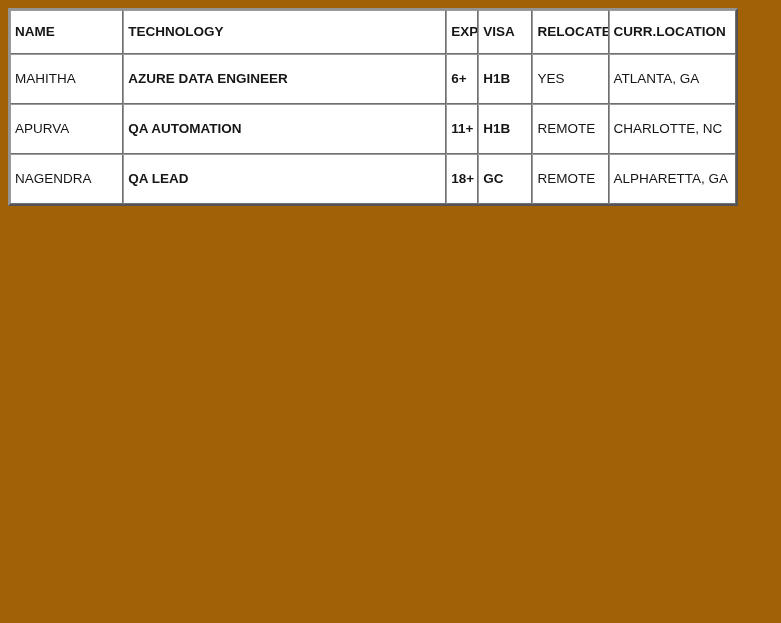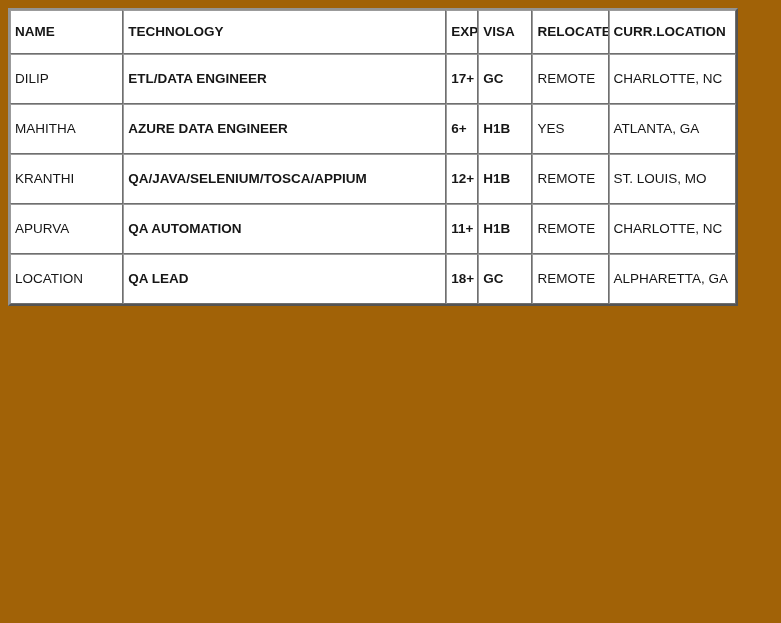--- a/index.html
+++ b/index.html
@@ -95,53 +95,37 @@
         <th>NAME</th>
         <th>TECHNOLOGY</th>
         <th>EXP</th>
         <th>VISA</th>
         <th>RELOCATE</th>
         <th>CURR.LOCATION</th>
       </tr>
     </thead>
     <tbody id="table-body">
         <tr>
-          <td>DILIP</td>
-          <td class="bold-cell">ETL/DATA ENGINEER</td>
-          <td class="bold-cell">17+</td>
-          <td class="bold-cell">GC</td>
-          <td>REMOTE</td>
-          <td>CHARLOTTE, NC</td>
-        </tr>
-        <tr>
           <td>MAHITHA</td>
           <td class="bold-cell">AZURE DATA ENGINEER</td>
           <td class="bold-cell">6+</td>
           <td class="bold-cell">H1B</td>
           <td>YES</td>
           <td>ATLANTA, GA</td>
-        </tr>
-        <tr>
-          <td>KRANTHI</td>
-          <td class="bold-cell">QA/JAVA/SELENIUM/TOSCA/APPIUM</td>
-          <td class="bold-cell">12+</td>
-          <td class="bold-cell">H1B</td>
-          <td>REMOTE</td>
-          <td>ST. LOUIS, MO</td>
         </tr>
         <tr>
           <td>APURVA</td>
           <td class="bold-cell">QA AUTOMATION</td>
           <td class="bold-cell">11+</td>
           <td class="bold-cell">H1B</td>
           <td>REMOTE</td>
           <td>CHARLOTTE, NC</td>
         </tr>
         <tr>
-          <td>LOCATION</td>
+          <td>NAGENDRA</td>
           <td class="bold-cell">QA LEAD</td>
           <td class="bold-cell">18+</td>
           <td class="bold-cell">GC</td>
           <td>REMOTE</td>
           <td>ALPHARETTA, GA</td>
         </tr>
       </tbody>
   </table>
 
 </div>

